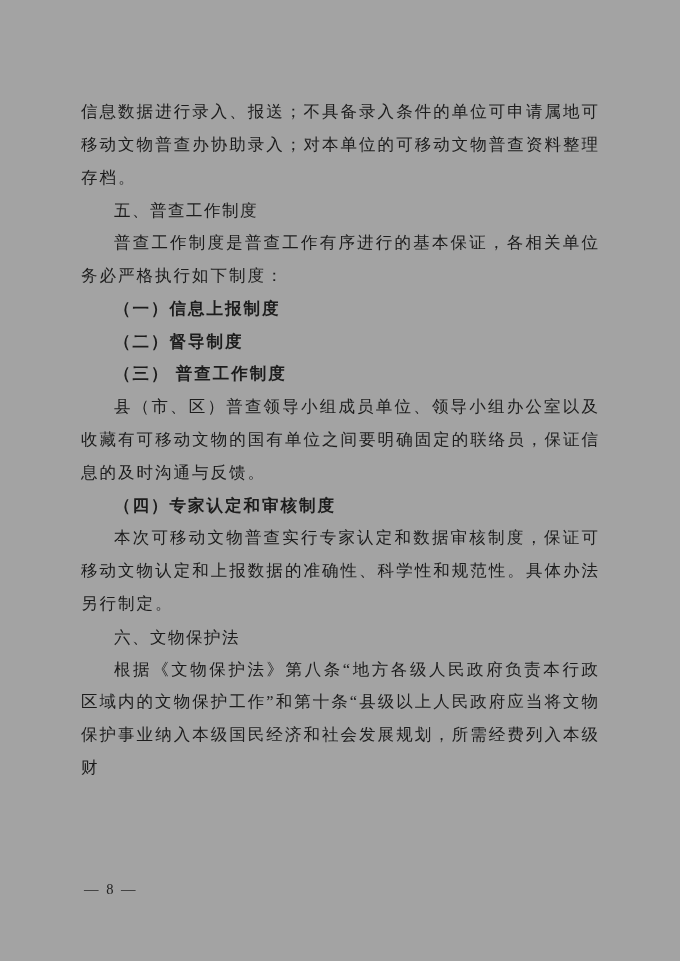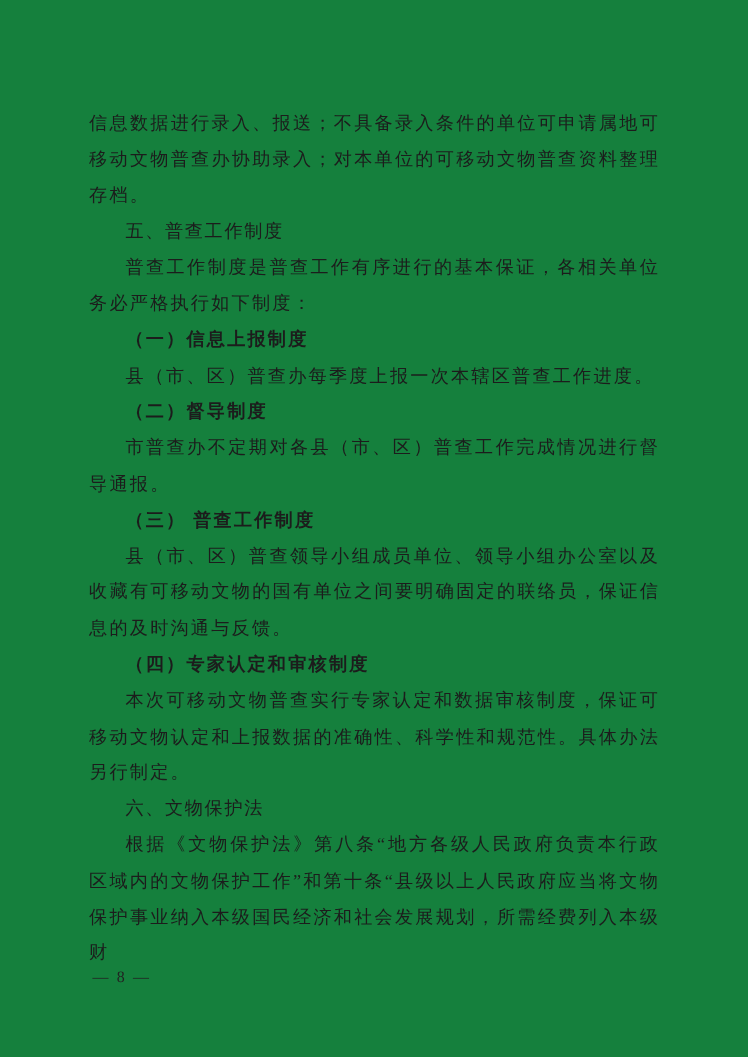--- a/index.html
+++ b/index.html
@@ -10,21 +10,21 @@
   body {
     width: 680px;
     height: 961px;
     position: relative;
     overflow: hidden;
     font-family: "Liberation Serif", "DejaVu Serif", serif;
   }
   .sheet {
     position: absolute;
     inset: 0;
-    background: #15803d;
+    background: #a3a3a3;
   }
   .content {
     position: absolute;
     left: 81px;
     top: 96px;
     width: 519px;
     color: #1c1c1c;
   }
   .content p {
     margin: 0;
@@ -62,23 +62,21 @@
 </style>
 </head>
 <body>
 
 <div class="sheet">
   <main class="content" id="document-content">
       <p class="no-indent">信息数据进行录入、报送；不具备录入条件的单位可申请属地可移动文物普查办协助录入；对本单位的可移动文物普查资料整理存档。</p>
       <p class="h1">五、普查工作制度</p>
       <p class="">普查工作制度是普查工作有序进行的基本保证，各相关单位务必严格执行如下制度：</p>
       <p class="h2">（一）信息上报制度</p>
-      <p class="">县（市、区）普查办每季度上报一次本辖区普查工作进度。</p>
       <p class="h2">（二）督导制度</p>
-      <p class="">市普查办不定期对各县（市、区）普查工作完成情况进行督导通报。</p>
       <p class="h2">（三） 普查工作制度</p>
       <p class="">县（市、区）普查领导小组成员单位、领导小组办公室以及收藏有可移动文物的国有单位之间要明确固定的联络员，保证信息的及时沟通与反馈。</p>
       <p class="h2">（四）专家认定和审核制度</p>
       <p class="">本次可移动文物普查实行专家认定和数据审核制度，保证可移动文物认定和上报数据的准确性、科学性和规范性。具体办法另行制定。</p>
       <p class="h1">六、文物保护法</p>
       <p class=" continues">根据《文物保护法》第八条“地方各级人民政府负责本行政区域内的文物保护工作”和第十条“县级以上人民政府应当将文物保护事业纳入本级国民经济和社会发展规划，所需经费列入本级财</p>
     </main>
   <div class="pagenum">— 8 —</div>
 </div>
 

